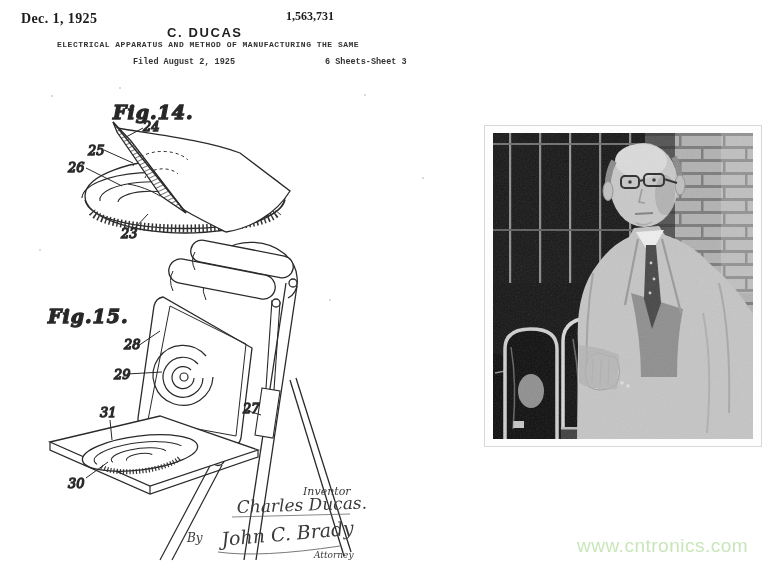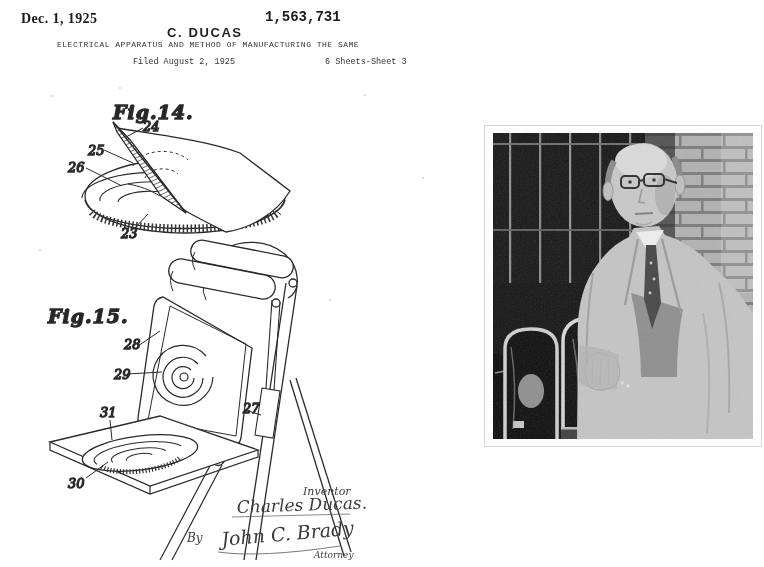--- a/index.html
+++ b/index.html
@@ -1,22 +1,22 @@
 <!DOCTYPE html>
 <html><head>
 <meta charset="utf-8">
 <style>
   html,body{margin:0;padding:0;background:#fff;}
   .canvas{position:relative;width:764px;height:567px;background:#ffffff;overflow:hidden;
           font-family:"Liberation Sans",sans-serif;color:#1c1c1c;border-radius:25px;}
   .abs{position:absolute;white-space:nowrap;}
   .h-date{left:21px;top:11px;font-family:"Liberation Serif",serif;font-weight:bold;font-size:14px;letter-spacing:.4px;}
-  .h-num{left:265px;top:9px;font-family:Liberation Mono, monospace;font-weight:bold;font-size:14px;}
+  .h-num{left:286px;top:9px;font-family:Liberation Serif, serif;font-weight:bold;font-size:12px;}
   .h-name{left:167px;top:25px;font-weight:bold;font-size:13px;letter-spacing:1.6px;color:#222;}
-  .typw{font-family:"Liberation Mono",monospace;font-weight:normal;color:#333;}
+  .typw{font-family:"Liberation Mono",monospace;font-weight:bold;color:#333;}
   .h-title{left:57px;top:40px;font-size:8px;letter-spacing:.5px;}
   .h-filed{left:133px;top:57px;font-size:8.5px;}
   .h-sheet{left:283px;top:57px;font-size:8.5px;margin-left:42px;}
   .drawing-svg{position:absolute;left:0;top:0;}
   .figcap{font-family:"DejaVu Serif",serif;font-style:italic;font-weight:bold;font-size:19px;letter-spacing:1px;fill:#262626;}
   .reflab{font-family:"DejaVu Serif",serif;font-style:italic;font-size:13px;fill:#2a2a2a;}
   .scriptsm{font-family:"DejaVu Serif",serif;font-style:italic;fill:#3a3a3a;}
   .photo-frame{position:absolute;left:484px;top:125px;width:278px;height:322px;
                background:#fdfdfd;border:1px solid #d8d8d8;box-sizing:border-box;}
   .watermark{left:577px;top:535px;font-size:19px;letter-spacing:.5px;font-weight:400;}
@@ -265,14 +265,15 @@
 
             <path d="M 86,212 Q 108,214 126,222 L 124,256 Q 100,258 86,250 Z" fill="#b2b2b2" opacity=".8"></path>
           </g>
 
           <rect width="260" height="306" filter="url(#grain)" opacity=".16"></rect>
         </g>
       </g>
     </svg>
   </div>
 
+  <div class="abs watermark" style="color: rgb(201, 230, 186);">www.cntronics.com</div>
 
 </div>
 
 </body></html>

